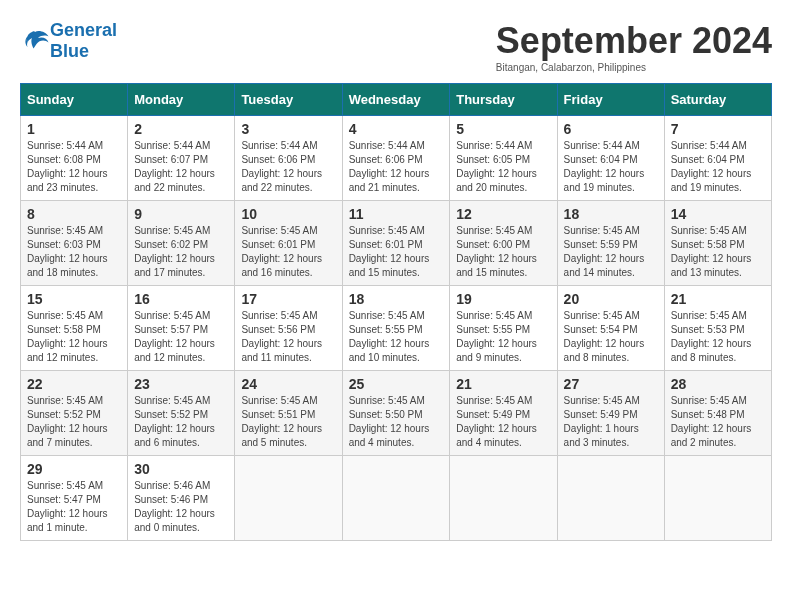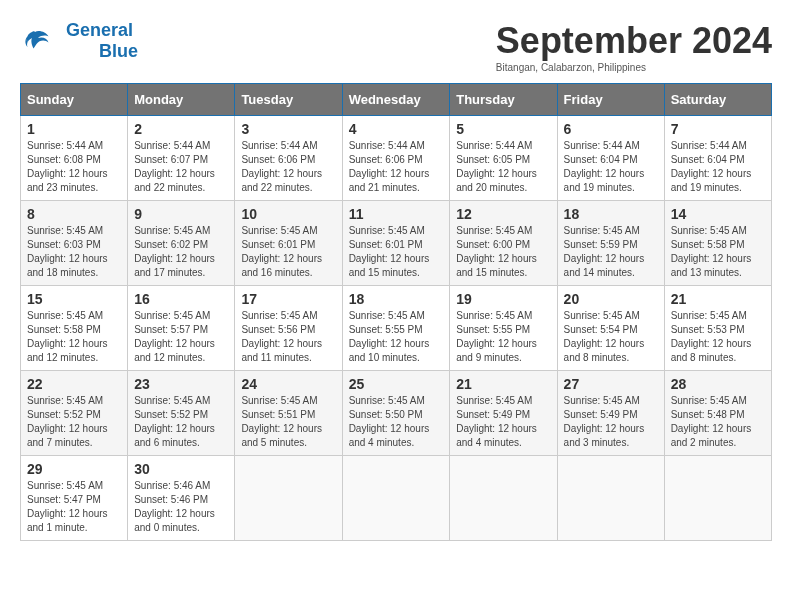--- a/index.html
+++ b/index.html
@@ -12,21 +12,21 @@
     }
     .header-section {
       display: flex;
       justify-content: space-between;
       align-items: flex-start;
       margin-bottom: 10px;
     }
     .logo {
       display: flex;
       align-items: center;
-      gap: 16px;
+      gap: 0;
     }
     .logo-bird {
       width: 30px;
       height: 30px;
     }
     .title-section {
     }
     .month-title {
       font-size: 36px;
       font-weight: bold;
@@ -35,21 +35,21 @@
     .location-title {
       font-size: 10px;
       color: #555;
     }
     .calendar-table {
       width: 100%;
       border-collapse: collapse;
       font-size: 11px;
     }
     .calendar-table th {
-      background-color: #737373;
+      background-color: #0f766e;
       color: #fff;
       padding: 8px 6px;
       text-align: left;
       font-size: 13px;
       font-weight: bold;
       border: 1px solid #1a6faf;
     }
     .calendar-table td {
       border: 1px solid #ccc;
       vertical-align: top;
@@ -82,21 +82,21 @@
 
 <div class="header-section">
   <div class="logo">
     <div class="logo-bird">
       <svg viewBox="0 0 40 40" xmlns="http://www.w3.org/2000/svg">
         <path d="M20 8 C25 5, 35 8, 38 14 C35 12, 28 12, 24 16 C30 14, 36 16, 38 22 C34 18, 26 18, 22 24 L18 30 C16 26, 14 20, 16 16 C12 18, 8 22, 10 28 C6 24, 6 16, 12 12 C10 14, 8 18, 10 22 C8 16, 10 10, 16 8 C18 6, 20 8, 20 8Z" fill="#1a6faf"></path>
       </svg>
     </div>
     <div>
       <div style="font-size:18px;font-weight:bold;color:#1a6faf;">General</div>
-      <div style="font-size:18px;font-weight:bold;color:#1a6faf;margin-left:33px;">Blue</div>
+      <div style="font-size:18px;font-weight:bold;color:#1a6faf;">Blue</div>
     </div>
   </div>
   <div class="title-section">
     <div class="month-title">September 2024</div>
     <div class="location-title">Bitangan, Calabarzon, Philippines</div>
   </div>
 </div>
 
 <table class="calendar-table">
   <thead>
@@ -324,21 +324,21 @@
           <span>Sunrise: 5:45 AM</span><br>
           <span>Sunset: 5:49 PM</span><br>
           <span>Daylight: 12 hours and 4 minutes.</span>
         </div>
       </td>
         <td>
         <span class="day-number">27</span>
         <div class="day-info">
           <span>Sunrise: 5:45 AM</span><br>
           <span>Sunset: 5:49 PM</span><br>
-          <span>Daylight: 12 hours and 3 minutes.</span>
+          <span>Daylight: 1 hours and 3 minutes.</span>
         </div>
       </td>
         <td>
         <span class="day-number">28</span>
         <div class="day-info">
           <span>Sunrise: 5:45 AM</span><br>
           <span>Sunset: 5:48 PM</span><br>
           <span>Daylight: 12 hours and 2 minutes.</span>
         </div>
       </td>

